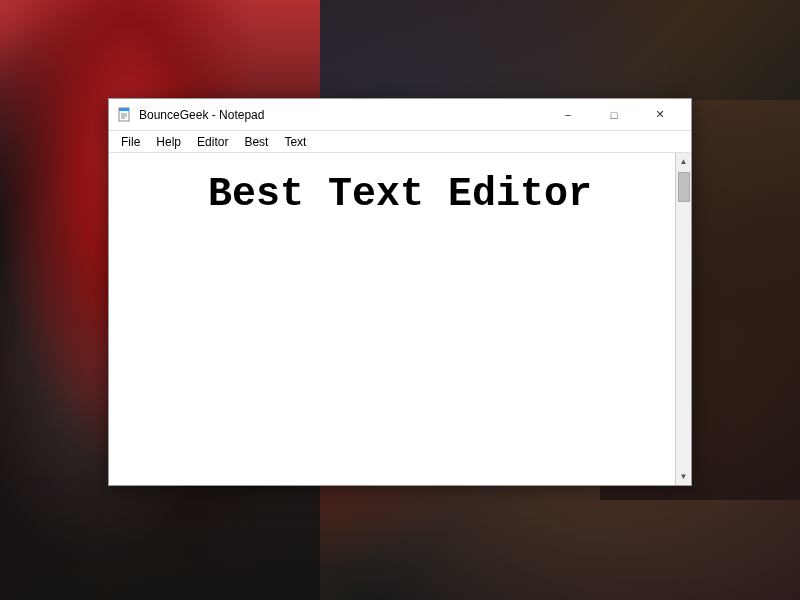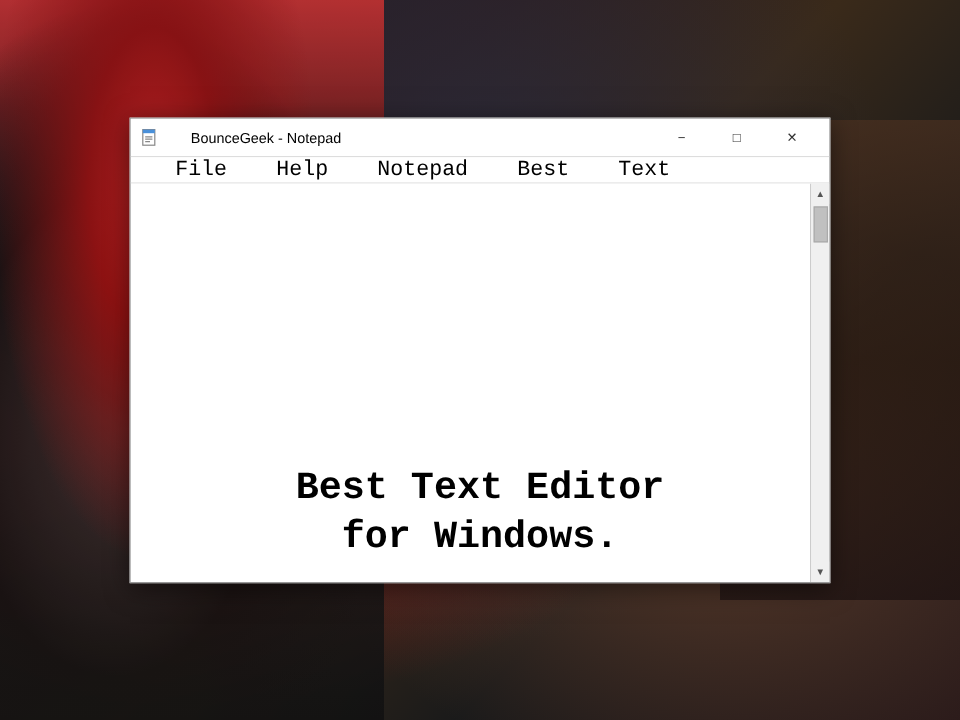--- a/index.html
+++ b/index.html
@@ -64,21 +64,20 @@
 
     
     .title-bar {
       height: 32px;
       background: #ffffff;
       display: flex;
       align-items: center;
       padding: 0 8px;
       border-bottom: 1px solid #ddd;
       flex-shrink: 0;
-      gap: 20px;
     }
 
     .title-bar-icon {
       width: 16px;
       height: 16px;
       margin-right: 6px;
       flex-shrink: 0;
     }
 
     .title-bar-icon svg {
@@ -118,46 +117,45 @@
       background: #ffffff;
       display: flex;
       align-items: center;
       padding: 0 4px;
       border-bottom: 1px solid #e0e0e0;
       flex-shrink: 0;
     }
 
     .menu-item {
       padding: 2px 8px;
-      font-size: 18px;
+      font-size: 12px;
       color: #000;
       cursor: pointer;
-      font-family: Liberation Mono, monospace;
-      margin-left: 25px;
+      font-family: Liberation Sans, sans-serif;
     }
 
     
     .text-area-wrapper {
       flex: 1;
       background: #ffffff;
       position: relative;
       overflow: hidden;
     }
 
     .text-content {
       width: 100%;
       height: 100%;
       padding: 16px 16px;
       font-family: 'Courier New', Courier, monospace;
-      font-size: 32px;
+      font-size: 40px;
       font-weight: bold;
       color: #000;
       text-align: center;
       display: flex;
-      align-items: flex-end;
+      align-items: flex-start;
       justify-content: center;
     }
 
     .text-content-inner {
       line-height: 1.3;
     }
 
     
     .scrollbar {
       position: absolute;
@@ -222,30 +220,29 @@
     <div class="title-bar-controls">
       <button class="title-bar-btn">−</button>
       <button class="title-bar-btn">□</button>
       <button class="title-bar-btn close">✕</button>
     </div>
   </div>
 
   <div class="menu-bar">
     <span class="menu-item">File</span>
     <span class="menu-item">Help</span>
-    <span class="menu-item">Notepad</span>
+    <span class="menu-item">Editor</span>
     <span class="menu-item">Best</span>
     <span class="menu-item">Text</span>
   </div>
 
   <div class="text-area-wrapper">
     <div class="text-content">
       <div class="text-content-inner">
         <div>Best Text Editor</div>
-        <div>for Windows.</div>
       </div>
     </div>
 
     <div class="scrollbar">
       <button class="scrollbar-arrow">▲</button>
       <div class="scrollbar-track">
         <div class="scrollbar-thumb"></div>
       </div>
       <button class="scrollbar-arrow">▼</button>
     </div>

